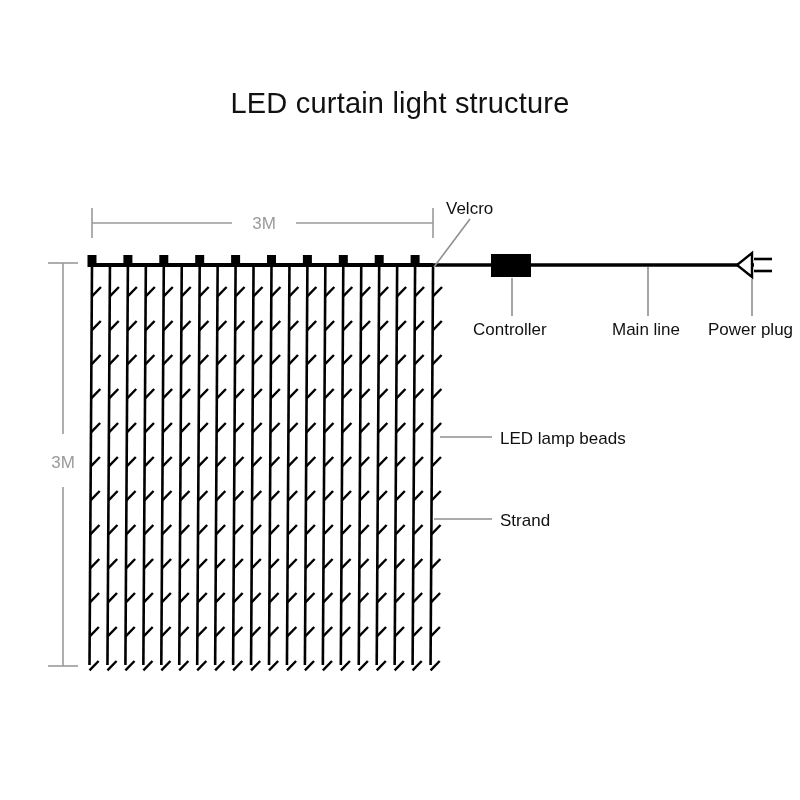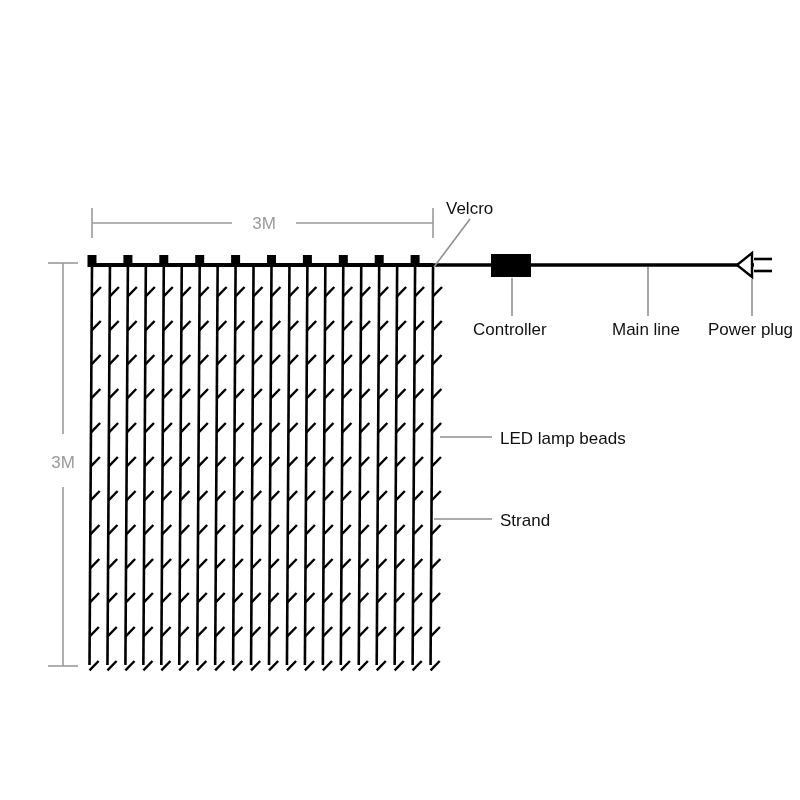--- a/index.html
+++ b/index.html
@@ -90,20 +90,21 @@
     stroke: #000000;
     stroke-width: 2.4;
     stroke-linejoin: miter;
   }
 </style>
 </head>
 <body>
 
 <div id="stage">
 
+  <h1 id="diagram-title">LED curtain light structure</h1>
 
   <svg id="figure-svg" viewBox="0 0 800 800" xmlns="http://www.w3.org/2000/svg">
 
     <g>
       <line class="dim-line" x1="92" y1="208" x2="92" y2="238"></line>
       <line class="dim-line" x1="433" y1="208" x2="433" y2="238"></line>
       <line class="dim-line" x1="92" y1="223" x2="232" y2="223"></line>
       <line class="dim-line" x1="296" y1="223" x2="433" y2="223"></line>
       <text class="dim-text" x="264" y="229" text-anchor="middle">3M</text>
     </g>

